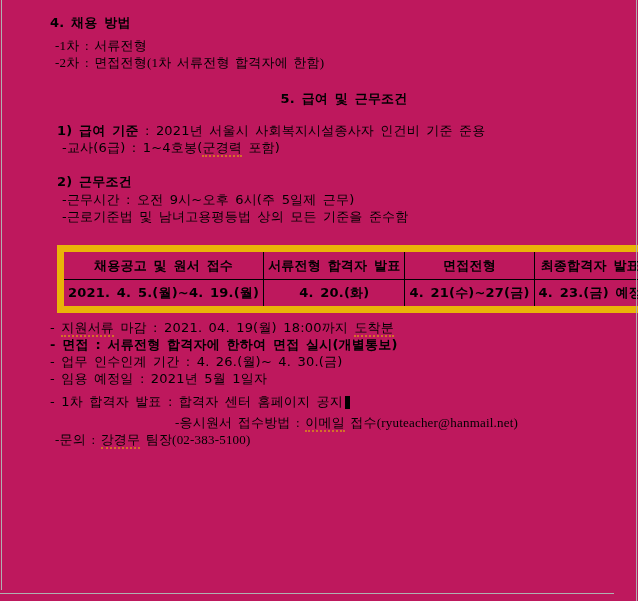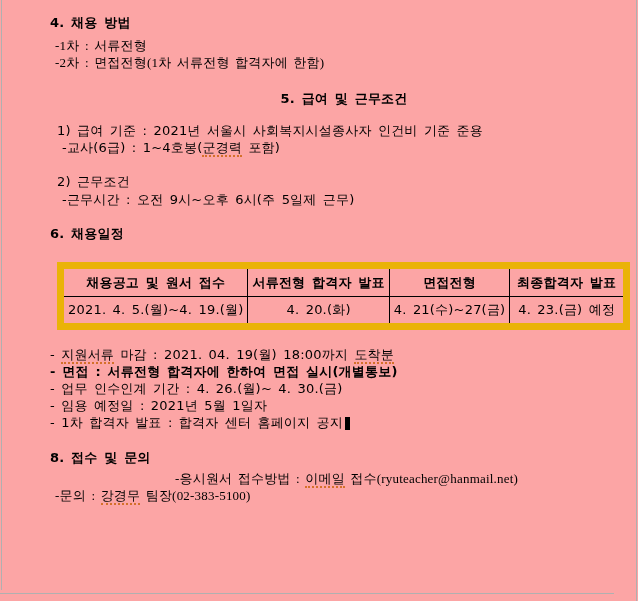--- a/index.html
+++ b/index.html
@@ -1,52 +1,52 @@
 <!DOCTYPE html>
 <html><head>
 <meta charset="utf-8">
 <style>
   html,body { margin:0; padding:0; background:#ffffff; }
   .page {
-    position:relative; width:638px; height:601px; background:#fca5a5;
+    position:relative; width:638px; height:601px; background:#be185d;
     font-family:"DejaVu Sans","Liberation Sans",sans-serif;
     font-size:13px; color:#000; overflow:hidden; word-spacing:2px; letter-spacing:0.2px;
   }
   .edge-left  { position:absolute; left:1px; top:0; width:1px; height:590px; background:#b0b0b0; }
   .edge-right { position:absolute; right:1px; top:0; width:1px; height:601px; background:#b0b0b0; }
   .edge-bottom{ position:absolute; left:0; top:593px; width:614px; height:1px; background:#b0b0b0; }
   .h  { margin-left:50px; font-weight:bold; line-height:17px; }
   .l  { margin-left:55px; line-height:17px;font-family:Liberation Serif, serif; }
   .l2 { margin-left:62px; line-height:17px; }
   .l3 { margin-left:57px; line-height:17px; }
-  .b  { font-weight:normal; }
+  .b  { font-weight:bold; }
   .sp { border-bottom:2px dotted #d4702a; padding-bottom:0px; }
   .cursor { display:inline-block; width:5px; height:13px; background:#000; vertical-align:text-bottom; margin-left:2px; }
   table.sched {
     border-collapse:collapse; margin:20px 8px 0 57px;
     border:7px solid #eab308; table-layout:fixed;
   }
   table.sched th, table.sched td {
     border:1px solid #000; text-align:center; padding:0 4px;
     font-size:13px; white-space:nowrap; overflow:hidden;
   }
   table.sched th { height:27px; font-weight:bold; }
-  table.sched td { height:26px; font-weight:normal; }
+  table.sched td { height:26px; font-weight:bold; }
   
   #sec4-h { margin-top:14px; }
   #sec4-l1 { margin-top:6px; }
   #sec5-h { margin-top:19px;text-align:center; }
   #pay-line { margin-top:15px; }
   #pay-team { margin-top:1px; }
   #work-h { margin-top:17px; }
   #work-l1 { margin-top:1px; }
   #sec6-h { margin-top:17px; }
-  #note-1 { margin-top:16px; }
+  #note-1 { margin-top:6px; }
   #sec7-h { margin-top:17px; }
-  #sec7-l1 { }
+  #sec7-l1 { margin-top:6px; }
   #sec8-h { margin-top:18px; }
   #sec8-l1 { margin-top:4px;text-align:center; }
 </style>
 </head>
 <body>
 
 <div class="page">
 
   <div class="edge-left"></div>
   <div class="edge-right"></div>
@@ -58,22 +58,22 @@
 
   <div id="sec5-h" class="h">5. 급여 및 근무조건</div>
   <div id="pay-line" class="l3">
     <span class="b">1) 급여 기준</span><span> : 2021년 서울시 사회복지시설종사자 인건비 기준 준용</span>
   </div>
   <div class="l2">
     <span>-교사(6급) : 1~4호봉(</span><span class="sp">군경력</span><span> 포함)</span>
   </div>
   <div id="work-h" class="l3 b">2) 근무조건</div>
   <div id="work-l1" class="l2">-근무시간 : 오전 9시~오후 6시(주 5일제 근무)</div>
+  <div class="l2">-근로기준법 및 남녀고용평등법 상의 모든 기준을 준수함</div>
 
-  <div id="sec6-h" class="h">6. 채용일정</div>
   <table class="sched">
     <colgroup>
       <col style="width:180px">
         <col style="width:122px">
         <col style="width:108px">
         <col style="width:118px">
     </colgroup>
     <tbody>
         <tr>
       <th>채용공고 및 원서 접수</th>
@@ -93,21 +93,20 @@
     <span>- </span><span class="sp">지원서류</span><span> 마감 : 2021. 04. 19(월) 18:00까지 </span><span class="sp">도착분</span>
   </div>
   <div class="h" style="font-weight:bold">- 면접 : 서류전형 합격자에 한하여 면접 실시(개별통보)</div>
   <div class="h" style="font-weight:normal">- 업무 인수인계 기간 : 4. 26.(월)~ 4. 30.(금)</div>
   <div class="h" style="font-weight:normal">- 임용 예정일 : 2021년 5월 1일자</div>
 
   <div id="sec7-l1" class="h" style="font-weight:normal">
     <span>- 1차 합격자 발표 : 합격자 센터 홈페이지 공지</span><span class="cursor"></span>
   </div>
 
-  <div id="sec8-h" class="h">8. 접수 및 문의</div>
   <div id="sec8-l1" class="l">
     <span>-응시원서 접수방법 : </span><span class="sp">이메일</span><span> 접수(ryuteacher@hanmail.net)</span>
   </div>
   <div class="l">
     <span>-문의 : </span><span class="sp">강경무</span><span> 팀장(02-383-5100)</span>
   </div>
 
 </div>
 
 </body></html>

